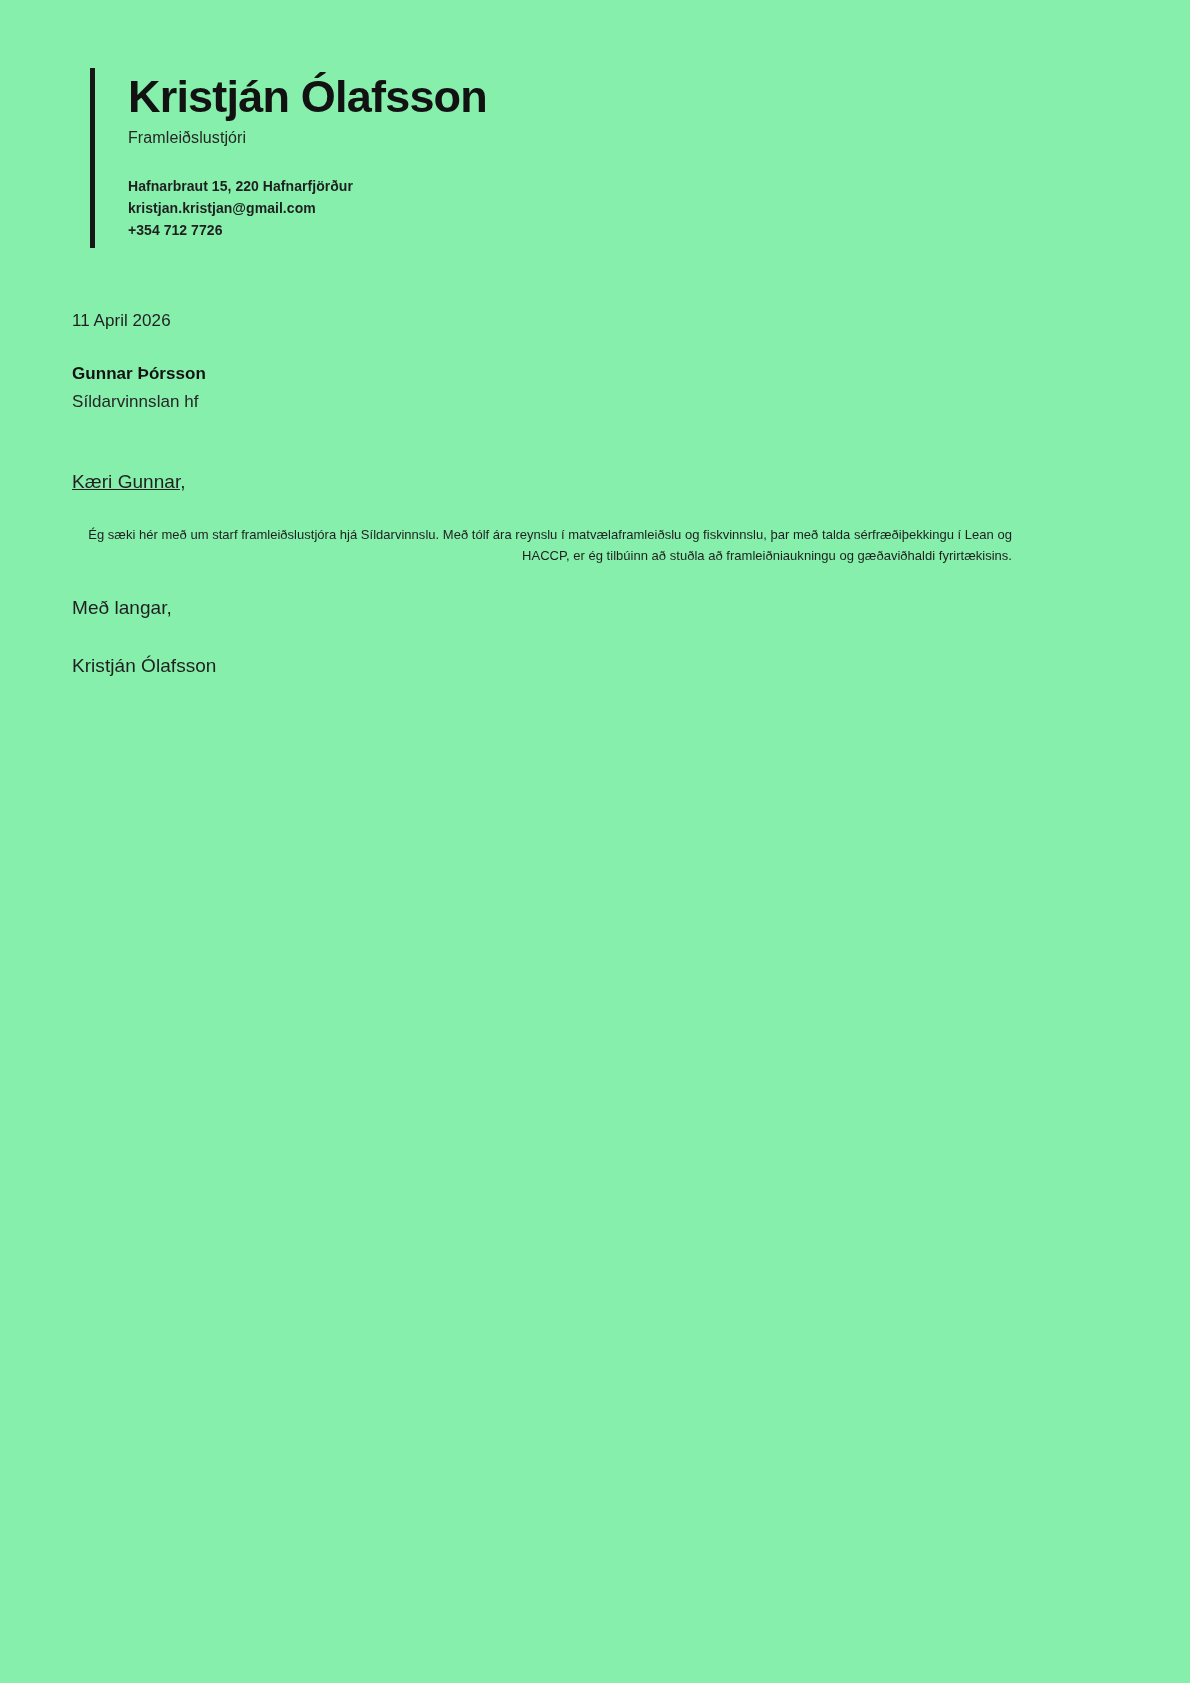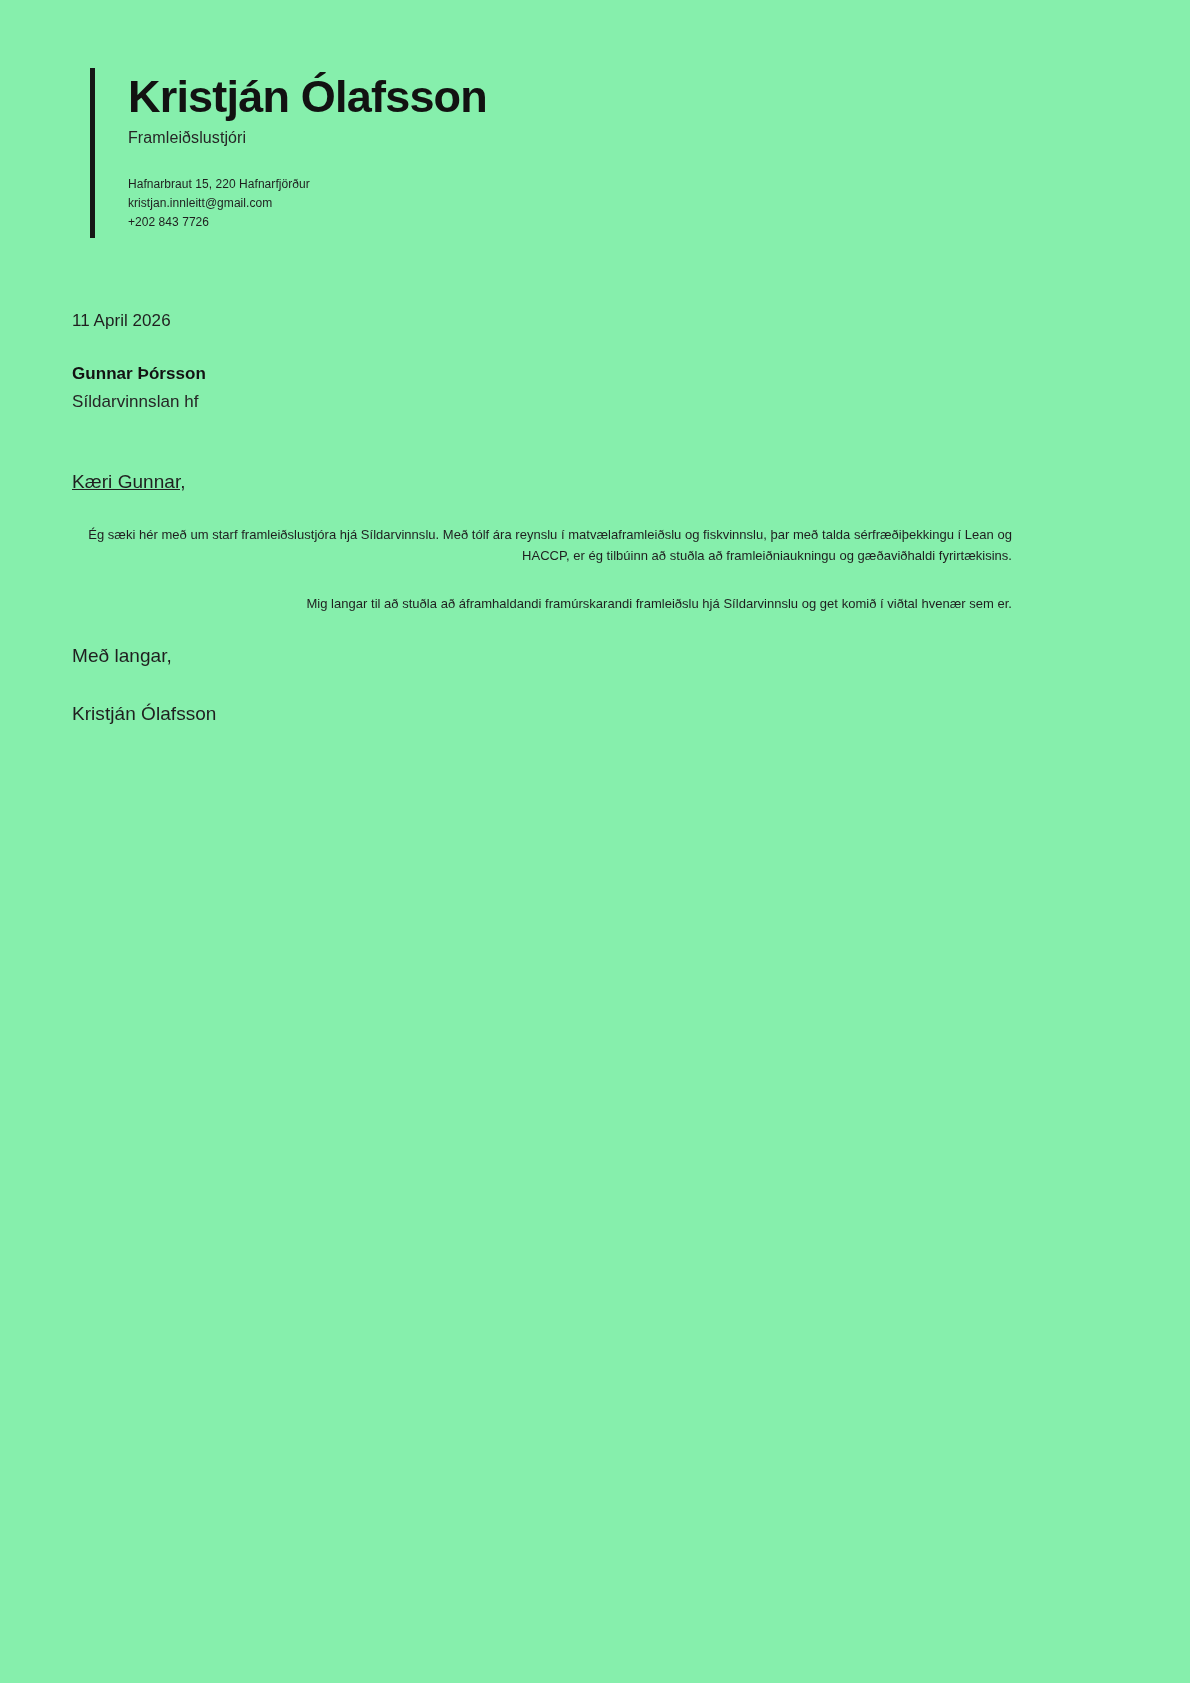--- a/index.html
+++ b/index.html
@@ -54,22 +54,22 @@
   }
   .job-title {
     font-size: 16px;
     font-weight: 400;
     color: #262626;
     letter-spacing: 0.1px;
     line-height: 1.3;
     margin: 0 0 26px 0;
   }
   .contact-line {
-    font-size: 12px;
-    font-weight: 400;
+    font-size: 14px;
+    font-weight: 700;
     color: #1f1f1f;
     line-height: 1.58;
     letter-spacing: 0.05px;
     margin: 0;
   }
 
   
   .letter-body {
     position: absolute;
     left: 72px;
@@ -134,33 +134,32 @@
 <body>
 
 <div class="page">
 
   <div class="letterhead">
     <div class="accent-bar"></div>
     <div class="letterhead-content">
       <h1 class="name">Kristján Ólafsson</h1>
       <div class="job-title">Framleiðslustjóri</div>
       <div class="contact-line">Hafnarbraut 15, 220 Hafnarfjörður</div>
-      <div class="contact-line">kristjan.innleitt@gmail.com</div>
-      <div class="contact-line">+202 843 7726</div>
+      <div class="contact-line">kristjan.kristjan@gmail.com</div>
+      <div class="contact-line">+354 712 7726</div>
     </div>
   </div>
 
   <div class="letter-body">
     <div class="date">11 April 2026</div>
 
     <div class="recipient-name">Gunnar Þórsson</div>
     <div class="recipient-company">Síldarvinnslan hf</div>
 
     <div class="salutation">Kæri Gunnar,</div>
 
     <p class="para">Ég sæki hér með um starf framleiðslustjóra hjá Síldarvinnslu. Með tólf ára reynslu í matvælaframleiðslu og fiskvinnslu, þar með talda sérfræðiþekkingu í Lean og HACCP, er ég tilbúinn að stuðla að framleiðniaukningu og gæðaviðhaldi fyrirtækisins.</p>
-    <p class="para">Mig langar til að stuðla að áframhaldandi framúrskarandi framleiðslu hjá Síldarvinnslu og get komið í viðtal hvenær sem er.</p>
 
     <div class="closing">Með langar,</div>
     <div class="signature">Kristján Ólafsson</div>
   </div>
 
 </div>
 
 </body></html>

